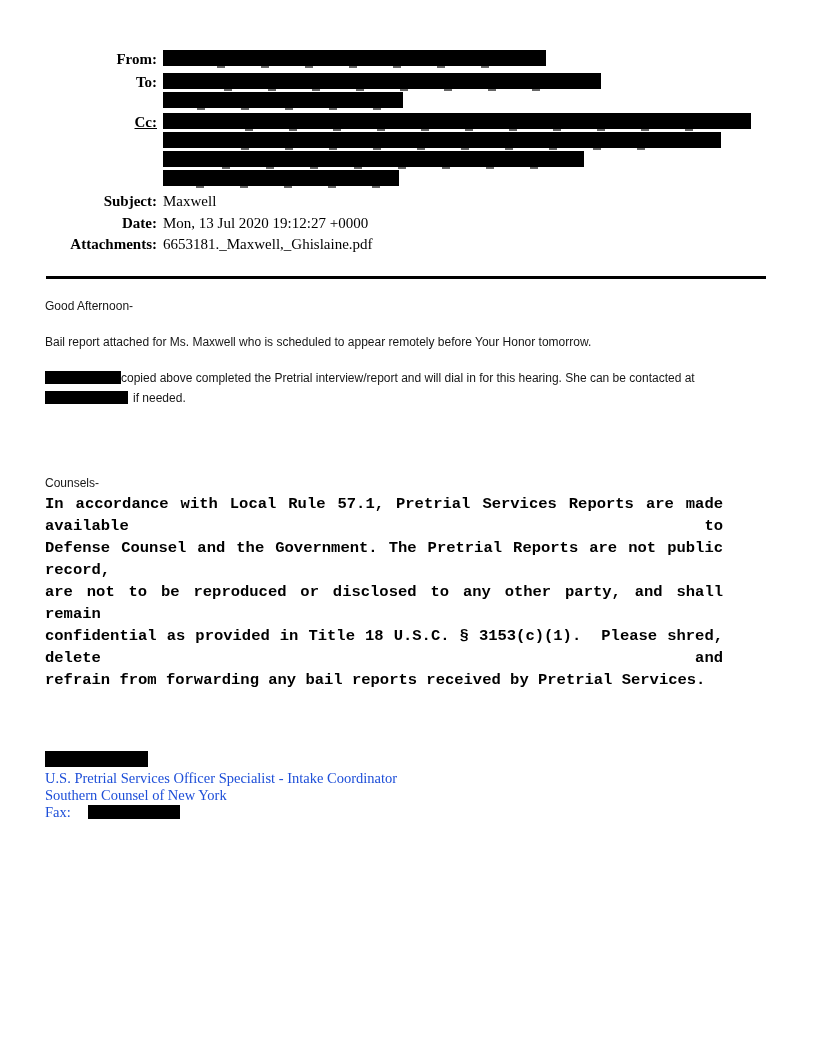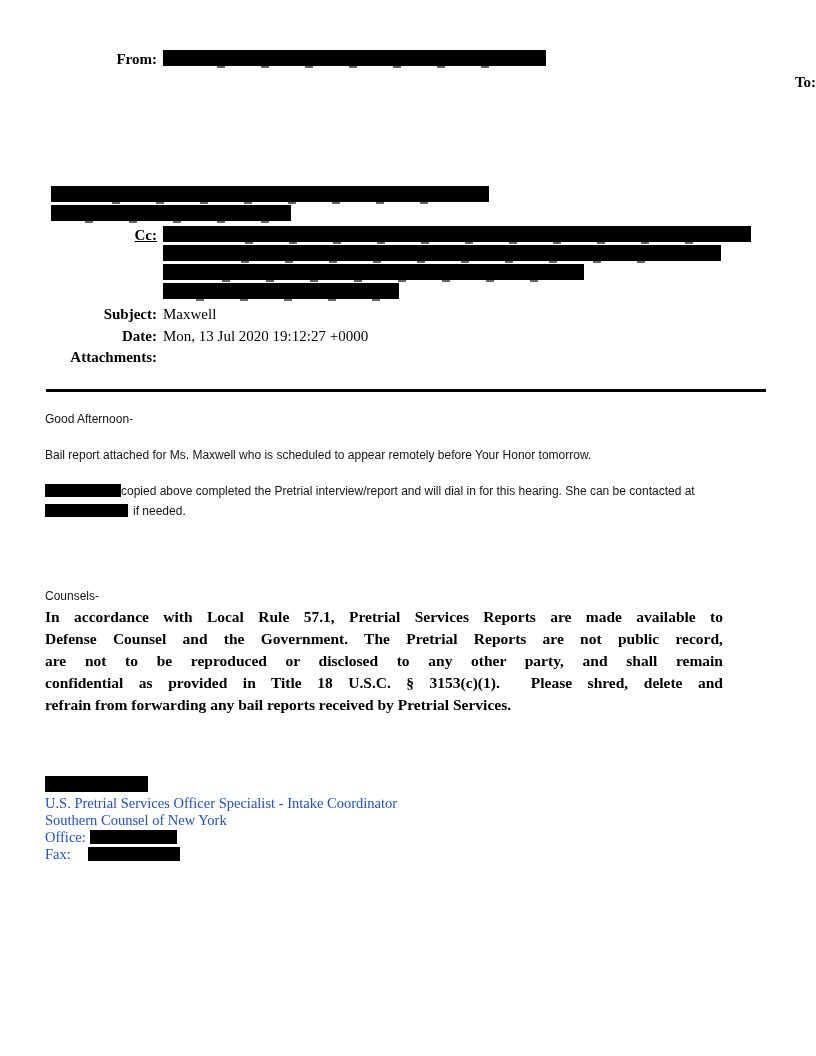--- a/index.html
+++ b/index.html
@@ -15,21 +15,21 @@
 
   
   .email-header {
     padding-top: 50px;
     margin-left: 45px;
     font-family: "Liberation Serif", serif;
     font-size: 15px;
   }
   .hrow { display: flex; }
   .hrow.f-from { margin-bottom: 4px; }
-  .hrow.f-to   { margin-bottom: 2px; flex-direction: column; }
+  .hrow.f-to   { margin-bottom: 2px; }
   .hrow.f-cc   { margin-bottom: 2px; text-decoration: underline; }
   .hlabel {
     flex: 0 0 112px;
     text-align: right;
     font-weight: 700;
     line-height: 16px;
     padding-top: 1px;
     white-space: nowrap;
   }
   .hvalue { margin-left: 6px; flex: 1; }
@@ -76,21 +76,21 @@
     display: inline-block;
     height: 13px;
     background: #000000;
     vertical-align: -2px;
   }
   .inline-bar.w1 { width: 76px; }
   .inline-bar.w2 { width: 83px; margin-right: 5px; }
   .counsels { margin: 65px 0 0 0 !important; }
 
   .notice {
-    font-family: Liberation Serif, serif;
+    font-family: Liberation Mono, monospace;
     font-size: 15.5px;
     font-weight: 700;
     line-height: 22px;
     width: 678px;
     color: #000000;
     margin: 0;
   }
   .notice-line { text-align: justify; text-align-last: justify; }
   .notice-line.last { text-align-last: auto; }
 
@@ -154,20 +154,21 @@
       <div class="hvalue">Maxwell</div>
     </div>
 
     <div class="hrow text-row">
       <span class="hlabel">Date:</span>
       <div class="hvalue">Mon, 13 Jul 2020 19:12:27 +0000</div>
     </div>
 
     <div class="hrow text-row">
       <span class="hlabel">Attachments:</span>
+      <div class="hvalue">6653181._Maxwell,_Ghislaine.pdf</div>
     </div>
 
   </div>
 
   <hr class="rule">
 
   <div class="email-body">
 
     <p>Good Afternoon-</p>
 
@@ -184,17 +185,16 @@
       <div class="notice-line">confidential as provided in Title 18 U.S.C. § 3153(c)(1).&nbsp; Please shred, delete and</div>
       <div class="notice-line last">refrain from forwarding any bail reports received by Pretrial Services.</div>
     </div>
 
   </div>
 
   <div class="signature">
     <div class="sig-name-bar"></div>
     <div>U.S. Pretrial Services Officer Specialist - Intake Coordinator</div>
     <div>Southern Counsel of New York</div>
-    <div><span>Office:</span><span class="phone-bar office"></span></div>
     <div><span>Fax:</span><span class="phone-bar fax"></span></div>
   </div>
 
 </div>
 
 </body></html>

